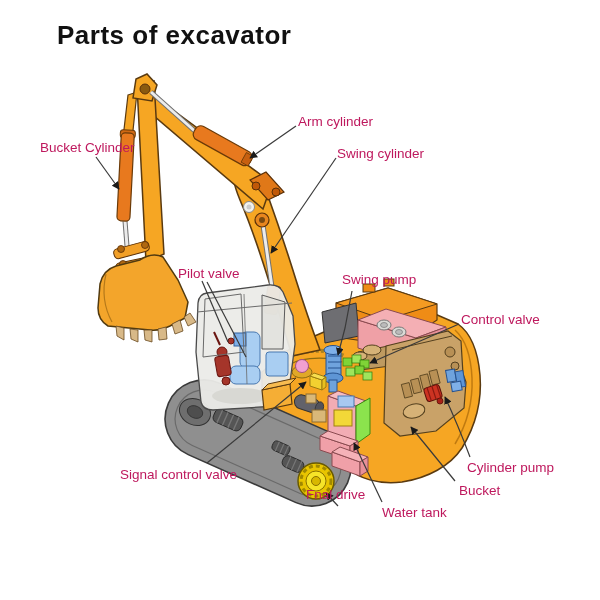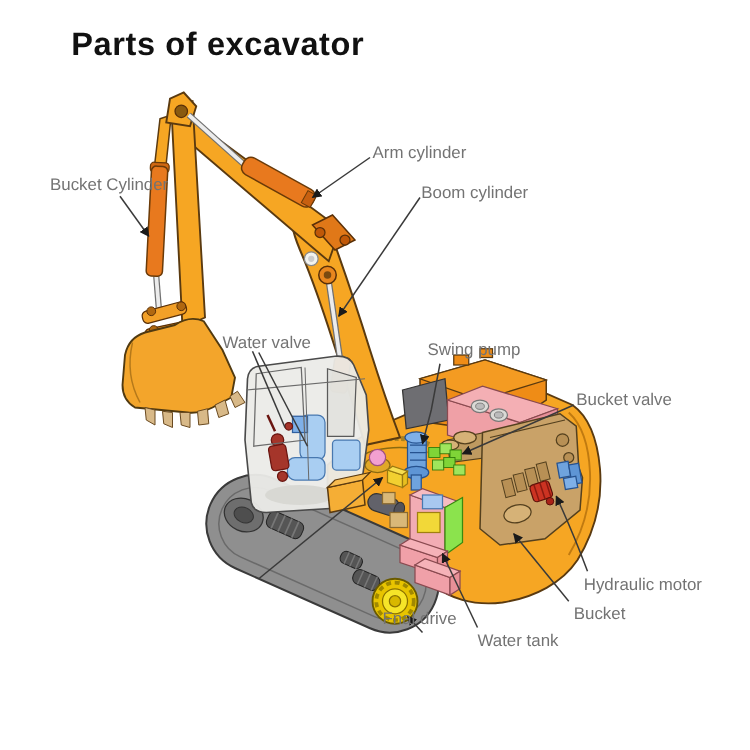--- a/index.html
+++ b/index.html
@@ -1,21 +1,21 @@
 <!DOCTYPE html>
 <html><head>
 <meta charset="utf-8">
 <style>
   html,body{margin:0;padding:0;background:#fff;}
   .stage{position:relative;width:600px;height:600px;background:#ffffff;overflow:hidden;
          font-family:"Liberation Sans",sans-serif;}
   .stage svg{position:absolute;left:0;top:0;}
   .title{position:absolute;left:57px;top:20px;font-size:26px;font-weight:bold;color:#111;
          letter-spacing:.5px;z-index:5;}
-  .lbl{position:absolute;font-size:13.5px;color:#737373;white-space:nowrap;z-index:5;}
+  .lbl{position:absolute;font-size:13.5px;color:#be185d;white-space:nowrap;z-index:5;}
 </style>
 </head>
 <body>
 
 <div class="stage">
 
   <div class="title">Parts of excavator</div>
 
   <svg width="600" height="600" viewBox="0 0 600 600">
     <defs>
@@ -277,22 +277,23 @@
       <path d="M207,463 L306,382" marker-end="url(#ah)"></path>
       <path d="M470,457 Q458,425 445,397" marker-end="url(#ah)"></path>
       <path d="M455,481 L411,427" marker-end="url(#ah)"></path>
       <path d="M338,506 L326,493" marker-end="url(#ah)"></path>
       <path d="M382,502 L354,443" marker-end="url(#ah)"></path>
     </g>
   </svg>
 
   <div class="lbl" style="left:40px;top:140px">Bucket Cylinder</div>
   <div class="lbl" style="left:298px;top:114px">Arm cylinder</div>
-  <div class="lbl" style="left:337px;top:146px">Boom cylinder</div>
-  <div class="lbl" style="left:178px;top:266px">Water valve</div>
+  <div class="lbl" style="left:337px;top:146px">Swing cylinder</div>
+  <div class="lbl" style="left:178px;top:266px">Pilot valve</div>
   <div class="lbl" style="left:342px;top:272px">Swing pump</div>
-  <div class="lbl" style="left:461px;top:312px">Bucket valve</div>
-  <div class="lbl" style="left:467px;top:460px">Hydraulic motor</div>
+  <div class="lbl" style="left:461px;top:312px">Control valve</div>
+  <div class="lbl" style="left:120px;top:467px">Signal control valve</div>
+  <div class="lbl" style="left:467px;top:460px">Cylinder pump</div>
   <div class="lbl" style="left:459px;top:483px">Bucket</div>
   <div class="lbl" style="left:306px;top:487px">Fnal drive</div>
   <div class="lbl" style="left:382px;top:505px">Water tank</div>
 
 </div>
 
 </body></html>

